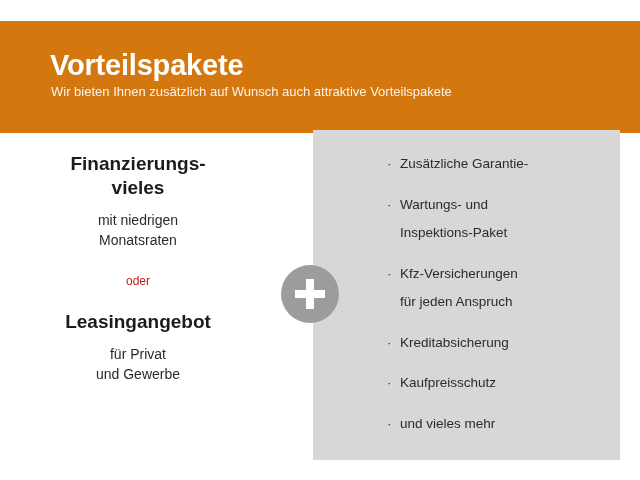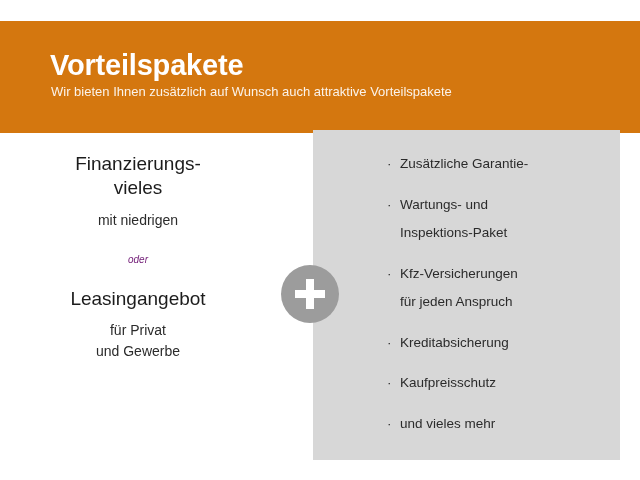--- a/index.html
+++ b/index.html
@@ -130,37 +130,36 @@
   
   .offer-column {
     position: absolute;
     left: 18px;
     top: 152px;
     width: 240px;
     text-align: center;
   }
   .offer-heading {
     font-size: 19px;
-    font-weight: normal;
+    font-weight: bold;
     color: #1c1c1c;
     line-height: 1.28;
     margin: 0;
   }
   .offer-sub {
     font-size: 14px;
     font-weight: normal;
     color: #2b2b2b;
     line-height: 1.45;
     margin: 9px 0 0 0;
   }
   .offer-divider {
     margin: 24px 0 22px 0;
-    font-size: 10px;
-    font-style: italic;
-    color: #701a75;
+    font-size: 12px;
+    color: #b91c1c;
     text-decoration: underline;
     text-underline-offset: 2px;
   }
   .offer-divider .divider-word {
     display: inline-block;
   }
   .offer-block-second {
     margin-top: 11px;
   }
 </style>
@@ -219,20 +218,21 @@
 
 <div class="offer-column">
 
   <div>
     <div class="offer-heading">
       <span>Finanzierungs-</span><br>
       <span>vieles</span>
     </div>
     <div class="offer-sub">
       <span>mit niedrigen</span><br>
+      <span>Monatsraten</span>
     </div>
   </div>
 
   <div class="offer-divider">
     <span class="divider-word">oder</span>
   </div>
 
   <div class="offer-block-second">
     <div class="offer-heading">Leasingangebot</div>
     <div class="offer-sub">

